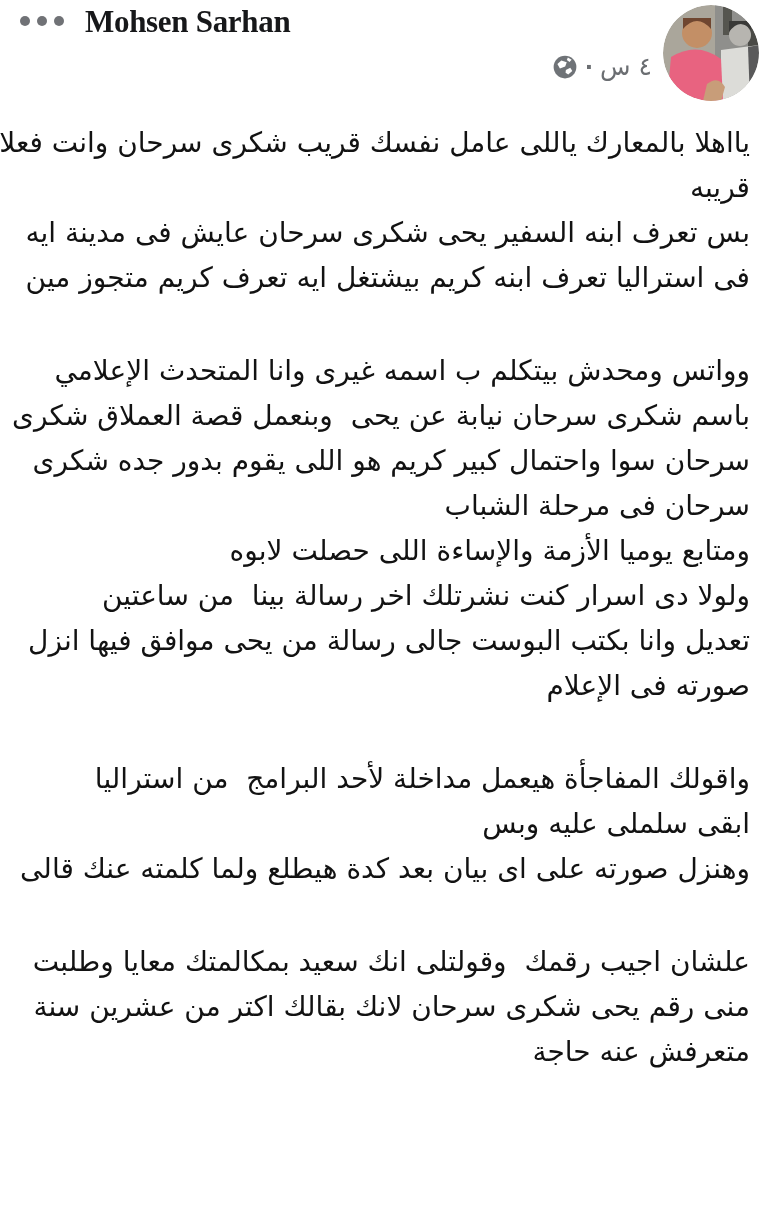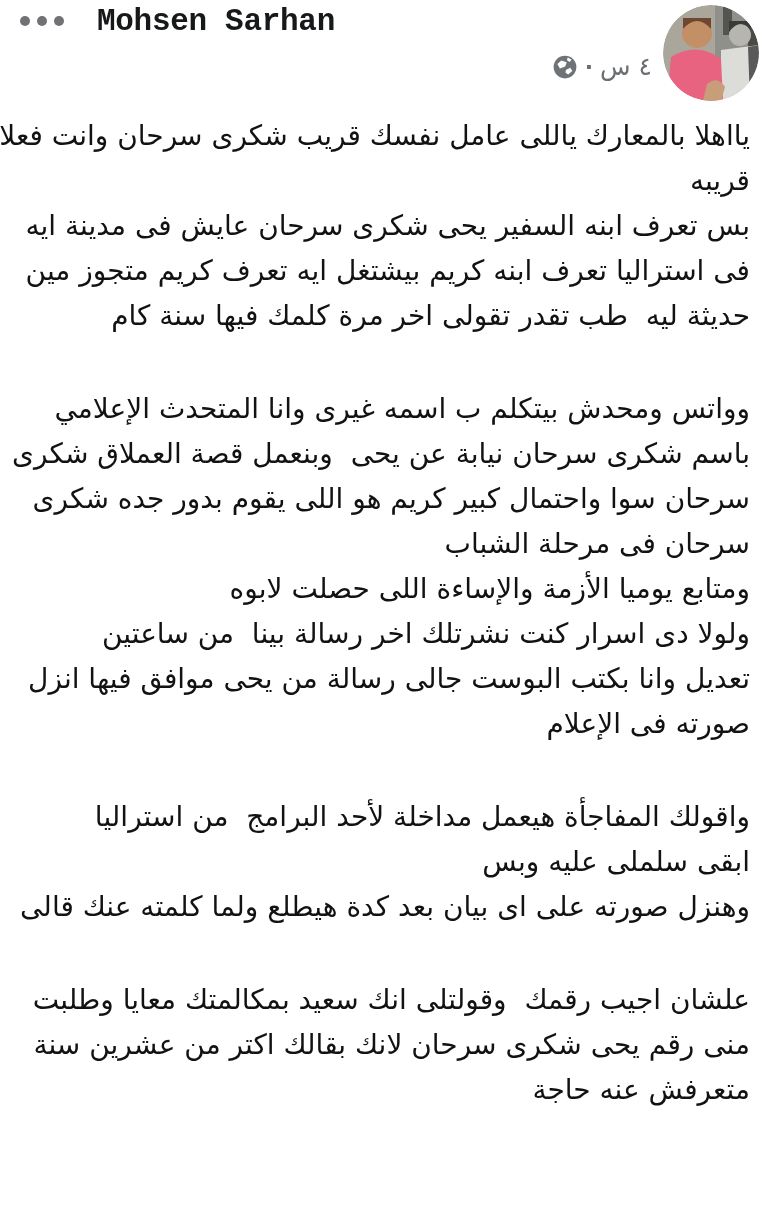--- a/index.html
+++ b/index.html
@@ -20,23 +20,23 @@
     background: none; border: 0; padding: 6px 8px; cursor: pointer;
   }
   .dots { display: flex; gap: 7px; }
   .dots i {
     display: block; width: 10px; height: 10px; border-radius: 50%;
     background: #707276;
   }
 
   .author-name {
     position: absolute; left: 85px; top: 4px;
-    font-family: Liberation Mono, monospace;
+    font-family: Liberation Serif, serif;
     font-weight: 700; font-size: 31px; letter-spacing: -0.3px;
-    color: #17181a; cursor: pointer; white-space: nowrap; margin-left: 12px;
+    color: #17181a; cursor: pointer; white-space: nowrap;
   }
 
   .meta-row {
     position: absolute; top: 50px; right: 116px;
     direction: rtl; display: flex; align-items: center; gap: 7px;
     color: #6b6e72; font-size: 25px; line-height: 34px;
   }
   .meta-row .sep { font-weight: 700; font-size: 22px; }
   .globe-wrap { display: inline-flex; align-items: center; }
 
@@ -47,21 +47,21 @@
   }
   .avatar svg { display: block; filter: blur(0.6px); }
 
   
   .post-body {
     position: absolute; top: 112px; left: 0; right: 0;
     padding: 0 18px;
     direction: rtl; text-align: right;
     color: #121212; font-size: 28px;
   }
-  .para { margin: 1px 0 48px 0; }
+  .para { margin: 8px 0 48px 0; }
   .line {
     line-height: 45px; height: 45px;
     white-space: pre; 
   }
 </style>
 </head>
 <body>
 
 <header class="post-header">
 
@@ -116,21 +116,20 @@
 
 </header>
 
 <main class="post-body" dir="rtl">
 
   <div class="para">
     <div class="line">يااهلا بالمعارك ياللى عامل نفسك قريب شكرى سرحان وانت فعلا</div>
     <div class="line">قريبه</div>
     <div class="line">بس تعرف ابنه السفير يحى شكرى سرحان عايش فى مدينة ايه</div>
     <div class="line">فى استراليا تعرف ابنه كريم بيشتغل ايه تعرف كريم متجوز مين</div>
-    <div class="line">حديثة ليه  طب تقدر تقولى اخر مرة كلمك فيها سنة كام</div>
   </div>
 
   <div class="para">
     <div class="line">وواتس ومحدش بيتكلم ب اسمه غيرى وانا المتحدث الإعلامي</div>
     <div class="line">باسم شكرى سرحان نيابة عن يحى  وبنعمل قصة العملاق شكرى</div>
     <div class="line">سرحان سوا واحتمال كبير كريم هو اللى يقوم بدور جده شكرى</div>
     <div class="line">سرحان فى مرحلة الشباب</div>
     <div class="line">ومتابع يوميا الأزمة والإساءة اللى حصلت لابوه</div>
     <div class="line">ولولا دى اسرار كنت نشرتلك اخر رسالة بينا  من ساعتين</div>
     <div class="line">تعديل وانا بكتب البوست جالى رسالة من يحى موافق فيها انزل</div>

